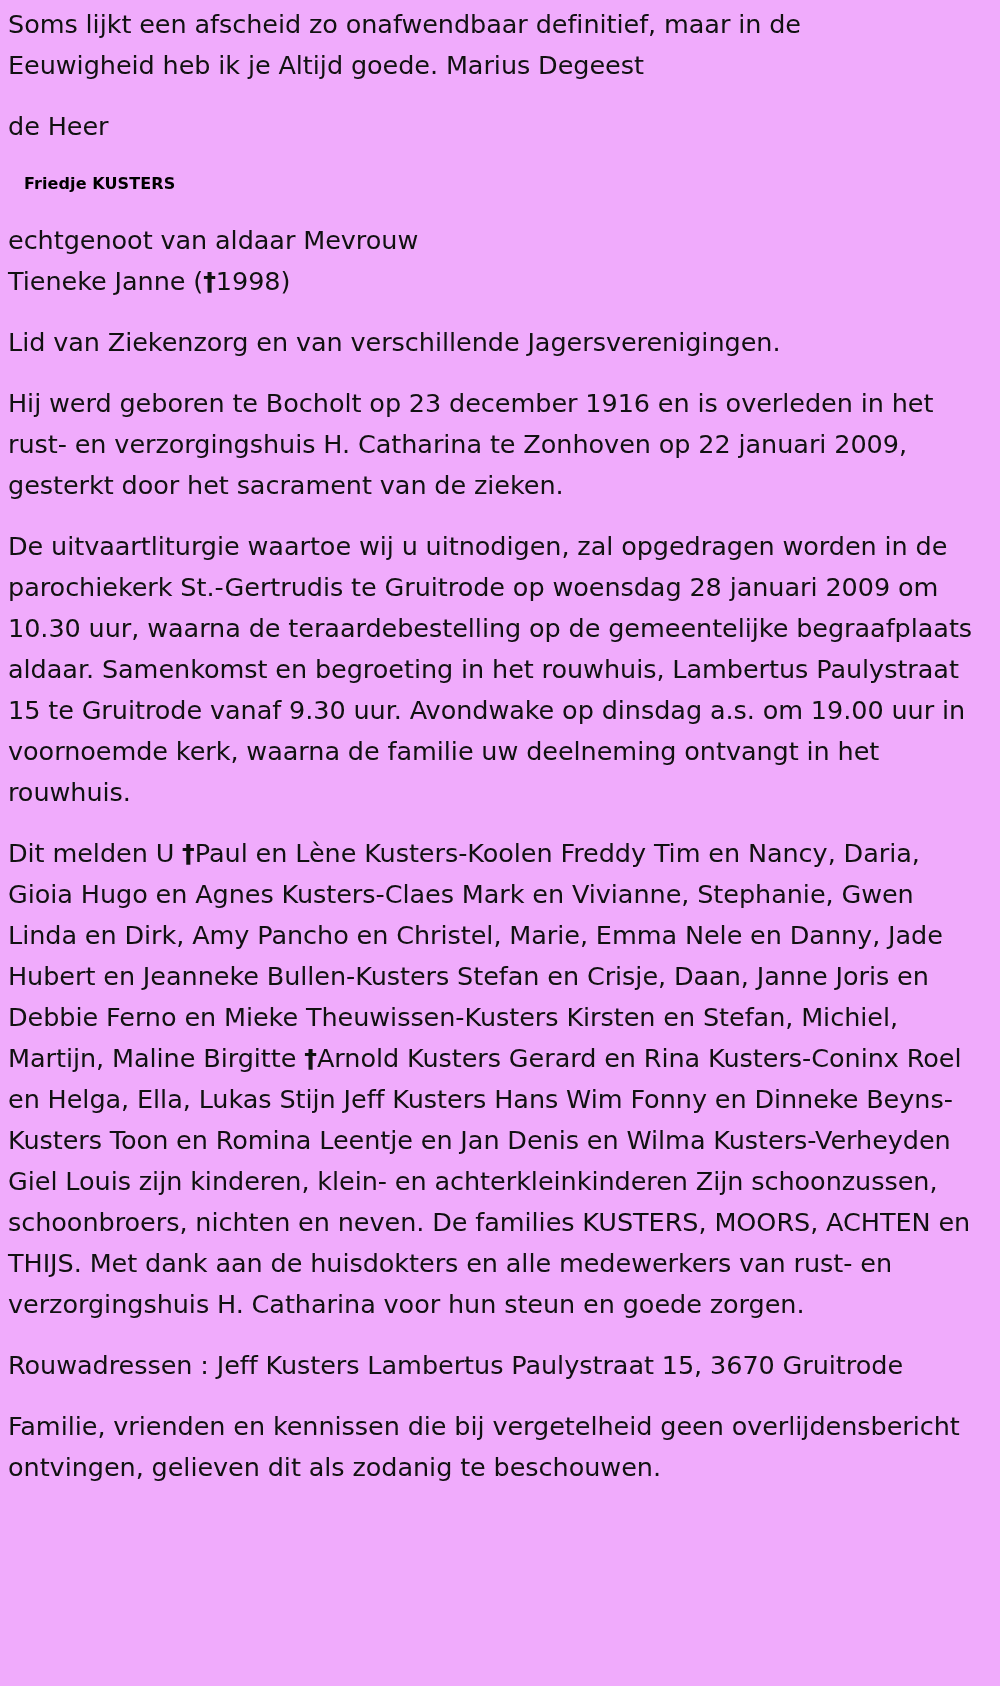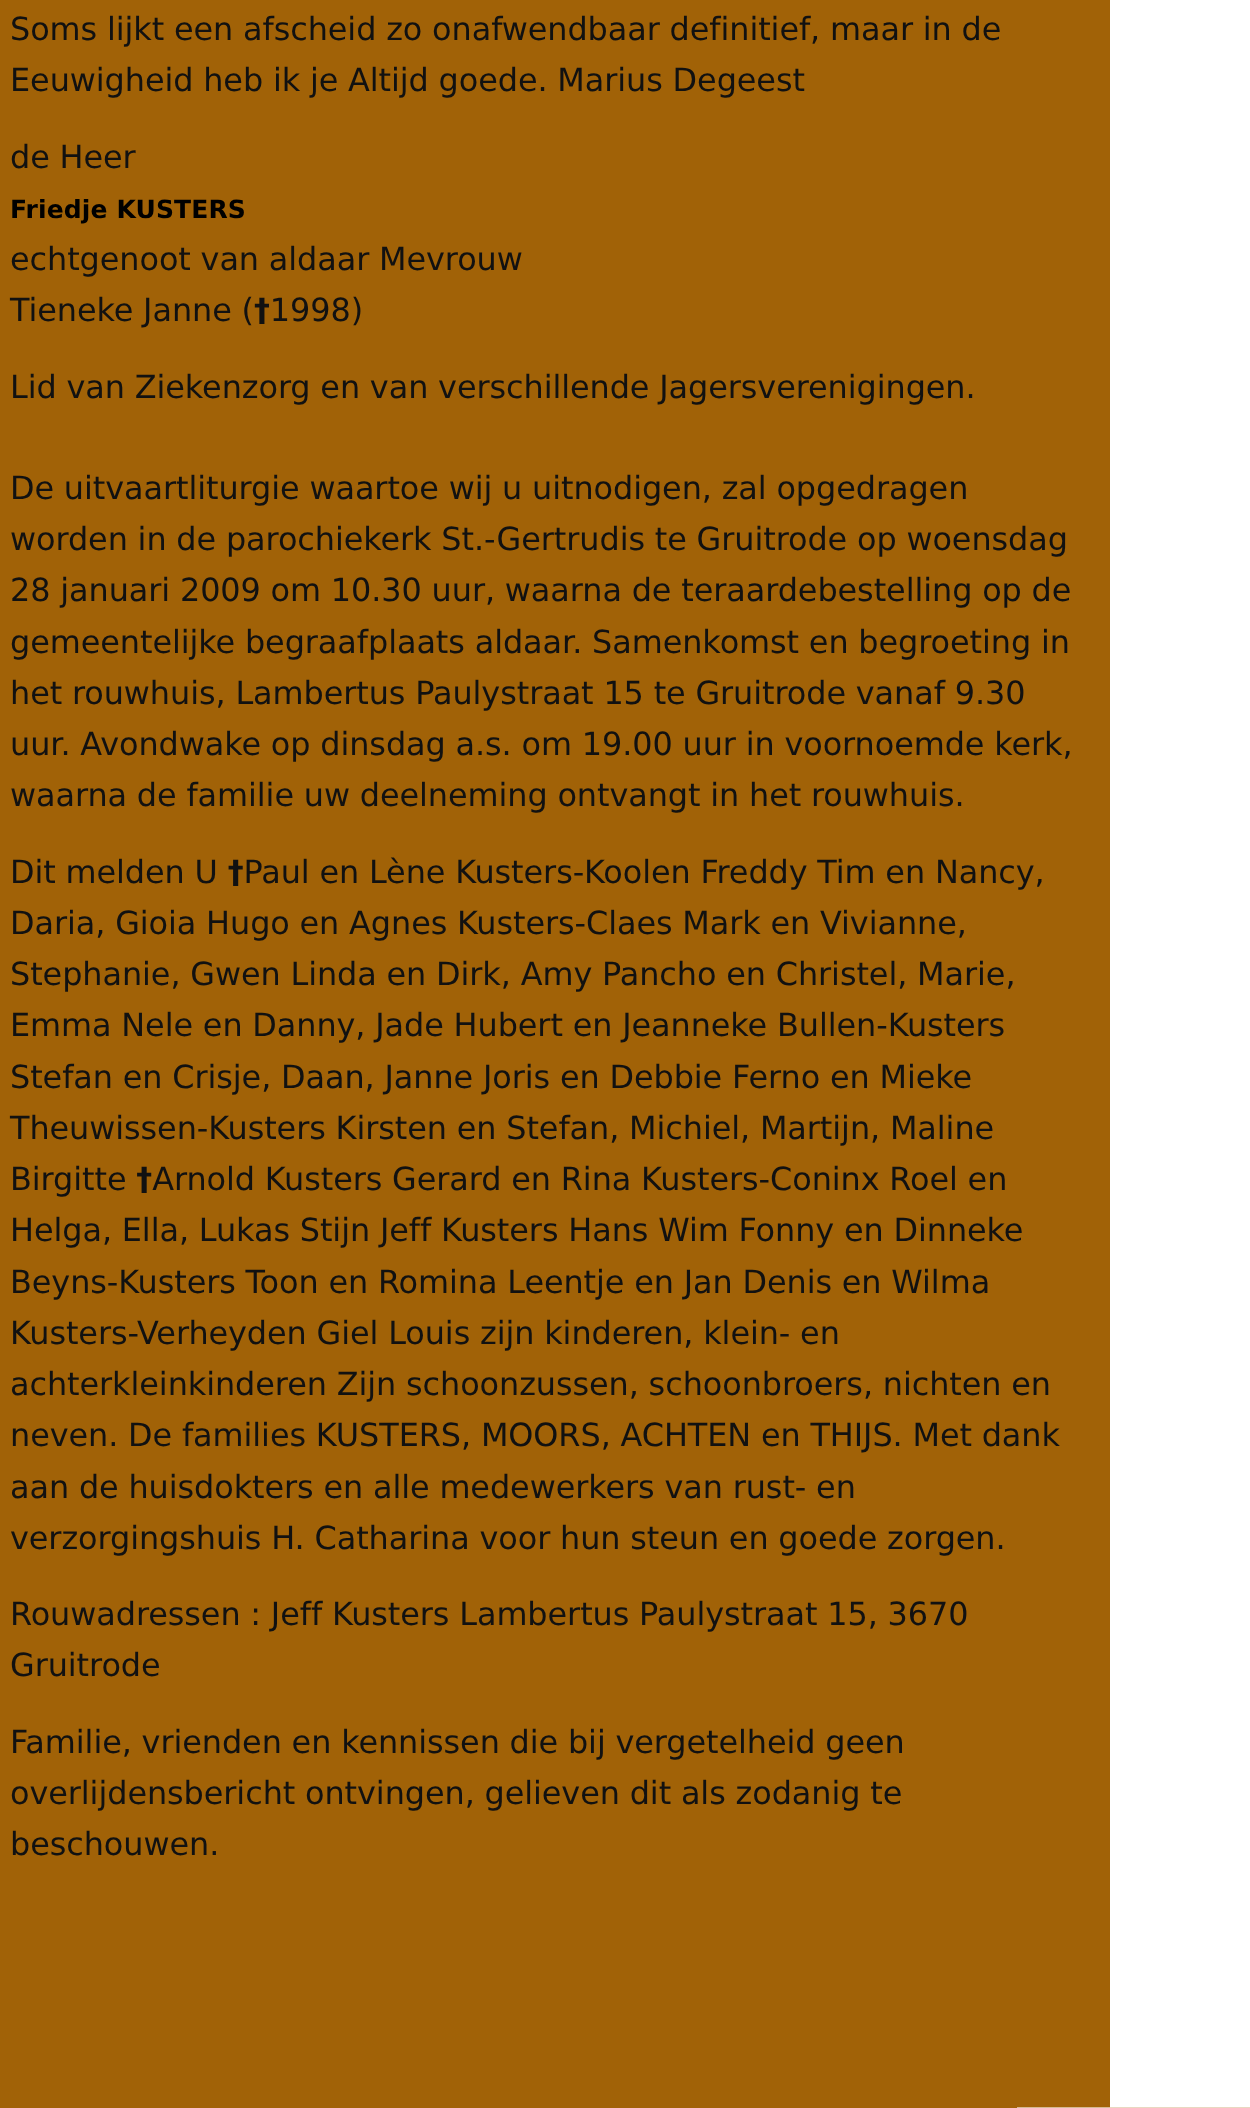--- a/index.html
+++ b/index.html
@@ -10,43 +10,43 @@
   }
   body {
     width: 1000px;
     height: 1686px;
     font-family: "DejaVu Sans", "Liberation Sans", sans-serif;
     color: #000000;
     overflow: hidden;
   }
   .sheet {
     box-sizing: border-box;
-    width: 888px;
+    width: 1000px;
     height: 1686px;
     padding: 4px 20px 0 8px;
-    background: #a16207;
+    background: #f0abfc;
   }
   .para {
     font-size: 25.5px;
     line-height: 41px;
     font-weight: 400;
     letter-spacing: -0.05px;
     word-spacing: -0.2px;
     margin: 0;
     text-align: left;
     color: #111111;
   }
   .gap {
     height: 20px;
   }
   .name-line {
-    font-size: 20px;
+    font-size: 16px;
     line-height: 41px;
     font-weight: 700;
-    margin: 0;
+    margin: 16px;
     letter-spacing: 0.1px;
     color: #000000;
   }
   .dagger {
     font-weight: 700;
     font-family: "DejaVu Sans", "Liberation Sans", sans-serif;
   }
   .block {
     margin: 0;
   }
@@ -71,20 +71,23 @@
   </div>
 
   <div class="gap"></div>
 
   <div class="block">
     <p class="para">Lid van Ziekenzorg en van verschillende Jagersverenigingen.</p>
   </div>
 
   <div class="gap"></div>
 
+  <div class="block">
+    <p class="para">Hij werd geboren te Bocholt op 23 december 1916 en is overleden in het rust- en verzorgingshuis H. Catharina te Zonhoven op 22 januari 2009, gesterkt door het sacrament van de zieken.</p>
+  </div>
 
   <div class="gap"></div>
 
   <div class="block">
     <p class="para">De uitvaartliturgie waartoe wij u uitnodigen, zal opgedragen worden in de parochiekerk St.-Gertrudis te Gruitrode op woensdag 28 januari 2009 om 10.30 uur, waarna de teraardebestelling op de gemeentelijke begraafplaats aldaar. Samenkomst en begroeting in het rouwhuis, Lambertus Paulystraat 15 te Gruitrode vanaf 9.30 uur. Avondwake op dinsdag a.s. om 19.00 uur in voornoemde kerk, waarna de familie uw deelneming ontvangt in het rouwhuis.</p>
   </div>
 
   <div class="gap"></div>
 
   <div class="block">

